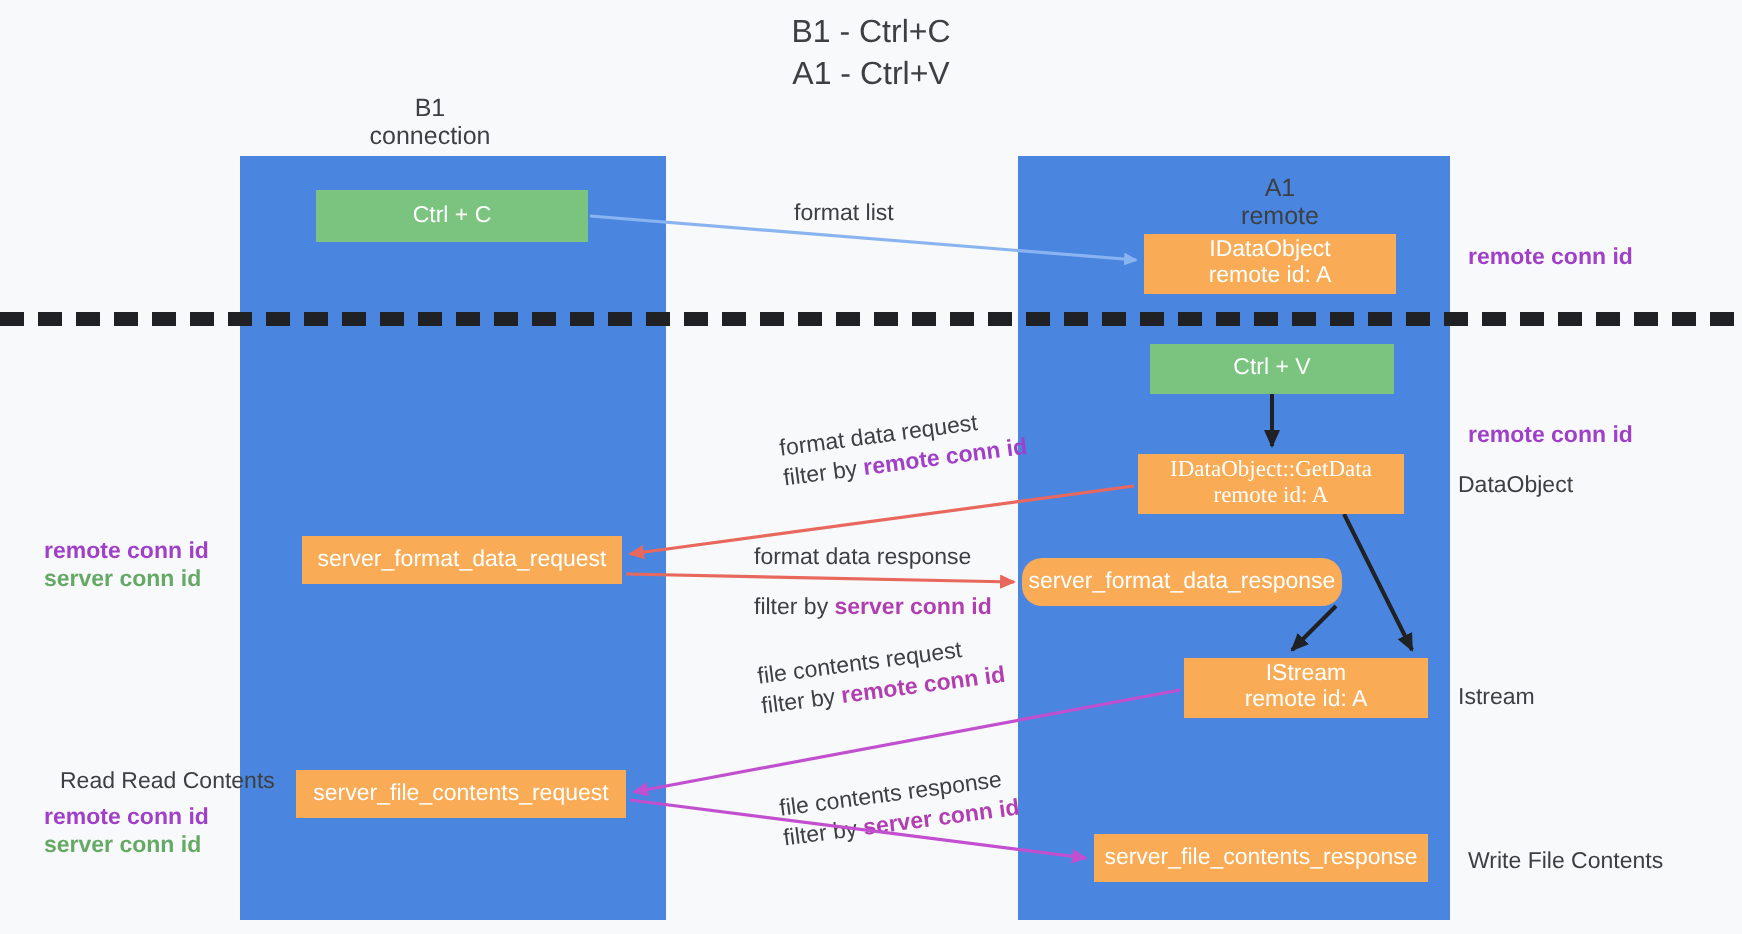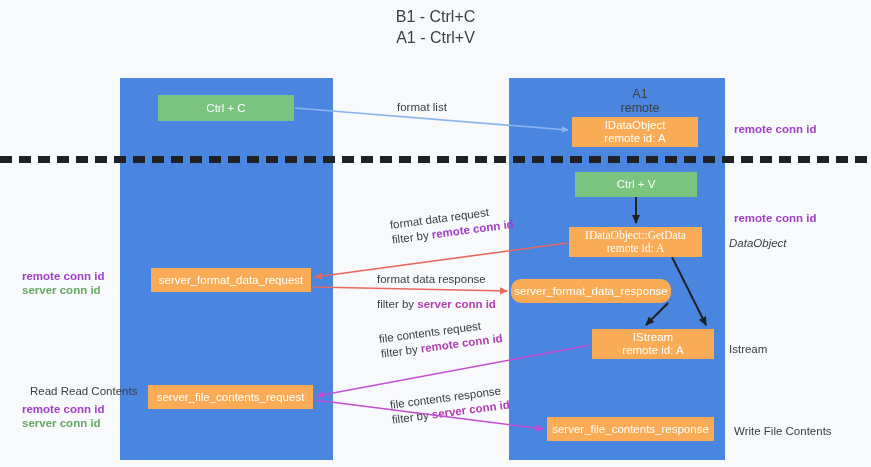--- a/index.html
+++ b/index.html
@@ -97,21 +97,21 @@
   .side {
     font-size: 11.5px;
     line-height: 14px;
   }
   .side.grey { color: #3c4043; }
   .side.purple { color: #a03fc8; font-weight: bold; }
   .side.green { color: #66a966; font-weight: bold; }
 
   #s-remote1 { left: 734px; top: 122px; }
   #s-remote2 { left: 734px; top: 211px; }
-  #s-dataobject { left: 729px; top: 236px; font-style: italic; }
+  #s-dataobject { left: 729px; top: 236px; }
   #s-istream { left: 729px; top: 342px; }
   #s-write { left: 734px; top: 424px; text-align: right; }
   #s-read { left: 30px;  top: 384px; }
   #s-left-ids-1 { left: 22px; top: 269px; }
   #s-left-ids-2 { left: 22px; top: 402px; }
 
   
   .flow {
     font-size: 11.5px;
     line-height: 15px;
@@ -172,20 +172,22 @@
     <path d="M668,303 L646,325" stroke="#202124" stroke-width="2" fill="none" marker-end="url(#ar-dark)"></path>
 
     <path d="M590,345 L317,396" stroke="#c24fd0" stroke-width="1.6" fill="none" marker-end="url(#ar-mag)"></path>
 
     <path d="M315,400 L543,429" stroke="#c24fd0" stroke-width="1.6" fill="none" marker-end="url(#ar-mag)"></path>
   </svg>
 
   <div class="abs" id="title">B1 - Ctrl+C
 A1 - Ctrl+V</div>
 
+  <div class="abs col-head" id="head-b1">B1
+connection</div>
   <div class="abs col-head" id="head-a1">A1
 remote</div>
 
   <div class="abs" id="divider"></div>
 
   <div class="abs node green" id="n-ctrlc">
     <span class="l1">Ctrl + C</span>
   </div>
 
   <div class="abs node orange" id="n-idataobj">

